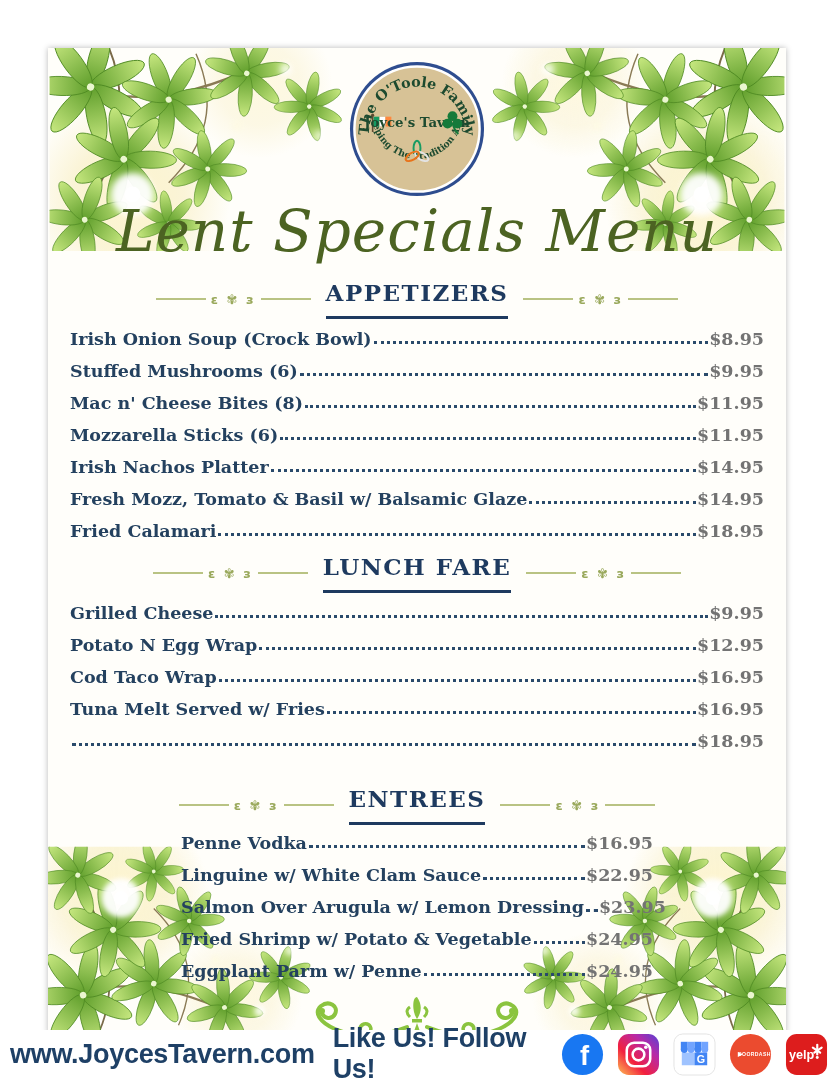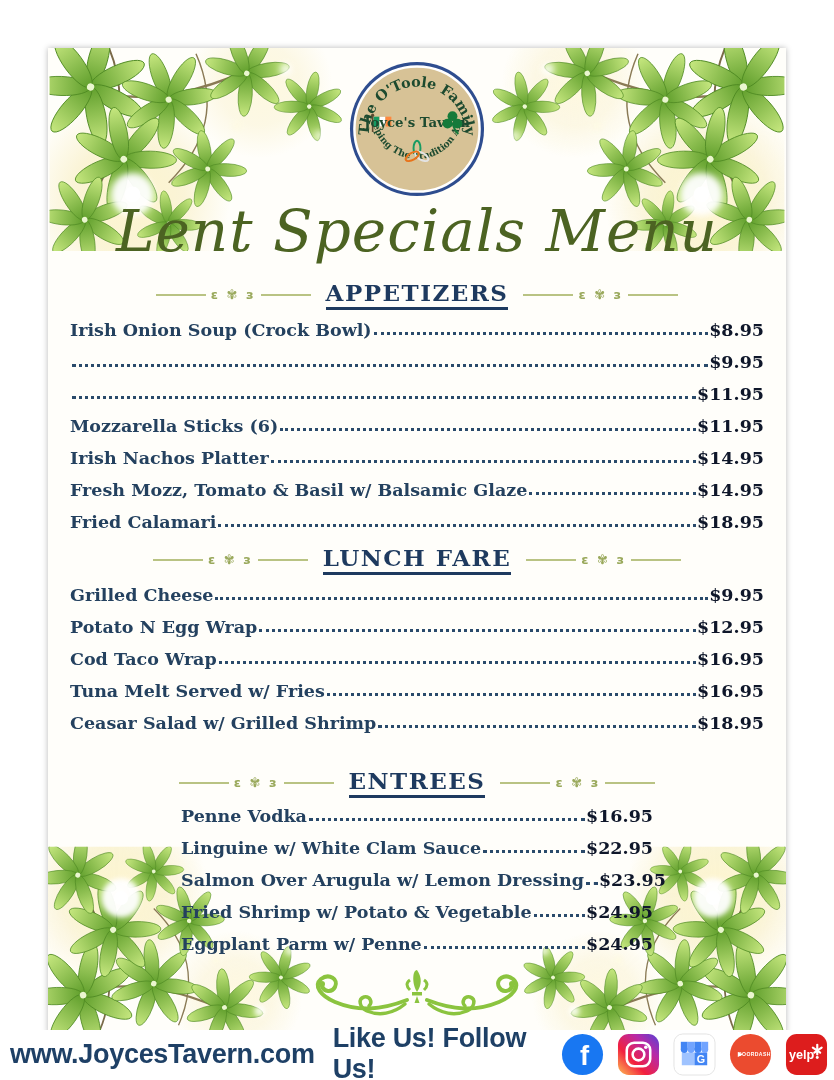--- a/index.html
+++ b/index.html
@@ -25,37 +25,37 @@
   .title {
     text-align:center; font:italic 400 58px/1.02 "DejaVu Serif", serif;
     color:#4c6322; letter-spacing:1px; margin:0; margin-top:0px;
   }
 
   .section-header { display:flex; justify-content:center; align-items:center; gap:15px; margin-top:18px; }
   .menu-section + .menu-section .section-header { margin-top:2px; }
   .menu-section.narrow .section-header { margin-top:34px;text-align:right; }
   .section-title {
     font:700 23px "DejaVu Serif", serif; color:#1e3a5f; letter-spacing:1.5px;
-    border-bottom:3px solid #1e3a5f; padding-bottom:1px; margin:0;
+    border-bottom:3px solid #1e3a5f; padding-bottom:10px; margin:0;
   }
   .flourish { display:flex; align-items:center; color:#9aa95c; }
   .fl-line { width:50px; height:2px; background:#b9c383; }
   .fl-glyphs { font:700 13px "DejaVu Sans", sans-serif; letter-spacing:2px; padding:0 5px; }
   .fl-glyphs::before { content:"ε ✾ з"; }
 
   .items { margin-top:10px; }
   .menu-section.narrow .items { width:472px; margin:8px auto 0 auto; }
   .menu-item {
     display:flex; align-items:baseline; margin-bottom:12px;
     font:700 17.5px "DejaVu Serif", serif; color:#24415f;
   }
   .item-name { white-space:nowrap; }
   .item-note { font-size:12.3px; padding-left:4px; white-space:nowrap; }
   .dots { flex:1; min-width:12px; align-self:flex-end; border-bottom:3px dotted #2a4a6b; margin:0 1px 5px 2px; }
-  .item-price { color:#0f172a; white-space:nowrap; }
+  .item-price { color:#737373; white-space:nowrap; }
 
   .ornament { text-align:center; margin-top:8px; }
   .as-of {
     width:max-content; margin:2px auto 0 auto; transform:translateX(86px);
     font:700 15px "DejaVu Serif", serif; color:#24415f;
   }
 
   .footer {
     position:absolute; left:0; right:0; bottom:0; height:48px; background:#ffffff;
     display:flex; align-items:center; z-index:3; padding:0 6px 2px 10px;margin-top:36px;
@@ -203,26 +203,28 @@
         </div>
         <div class="items">
       <div class="menu-item">
         <span class="item-name">Irish Onion Soup (Crock Bowl)</span>
 
         <span class="dots"></span>
         <span class="item-price">$8.95</span>
       </div>
 
       <div class="menu-item">
+        <span class="item-name">Stuffed Mushrooms (6)</span>
 
         <span class="dots"></span>
         <span class="item-price">$9.95</span>
       </div>
 
       <div class="menu-item">
+        <span class="item-name">Mac n' Cheese Bites (8)</span>
 
         <span class="dots"></span>
         <span class="item-price">$11.95</span>
       </div>
 
       <div class="menu-item">
         <span class="item-name">Mozzarella Sticks (6)</span>
 
         <span class="dots"></span>
         <span class="item-price">$11.95</span>
@@ -287,21 +289,20 @@
       </div>
 
       <div class="menu-item">
         <span class="item-name">Tuna Melt Served w/ Fries</span>
 
         <span class="dots"></span>
         <span class="item-price">$16.95</span>
       </div>
 
       <div class="menu-item">
-        <span class="item-name">Ceasar Salad w/ Grilled Shrimp</span>
 
         <span class="dots"></span>
         <span class="item-price">$18.95</span>
       </div>
     </div>
       </section>
 
       <section class="menu-section narrow">
         <div class="section-header">
           <span class="flourish">

